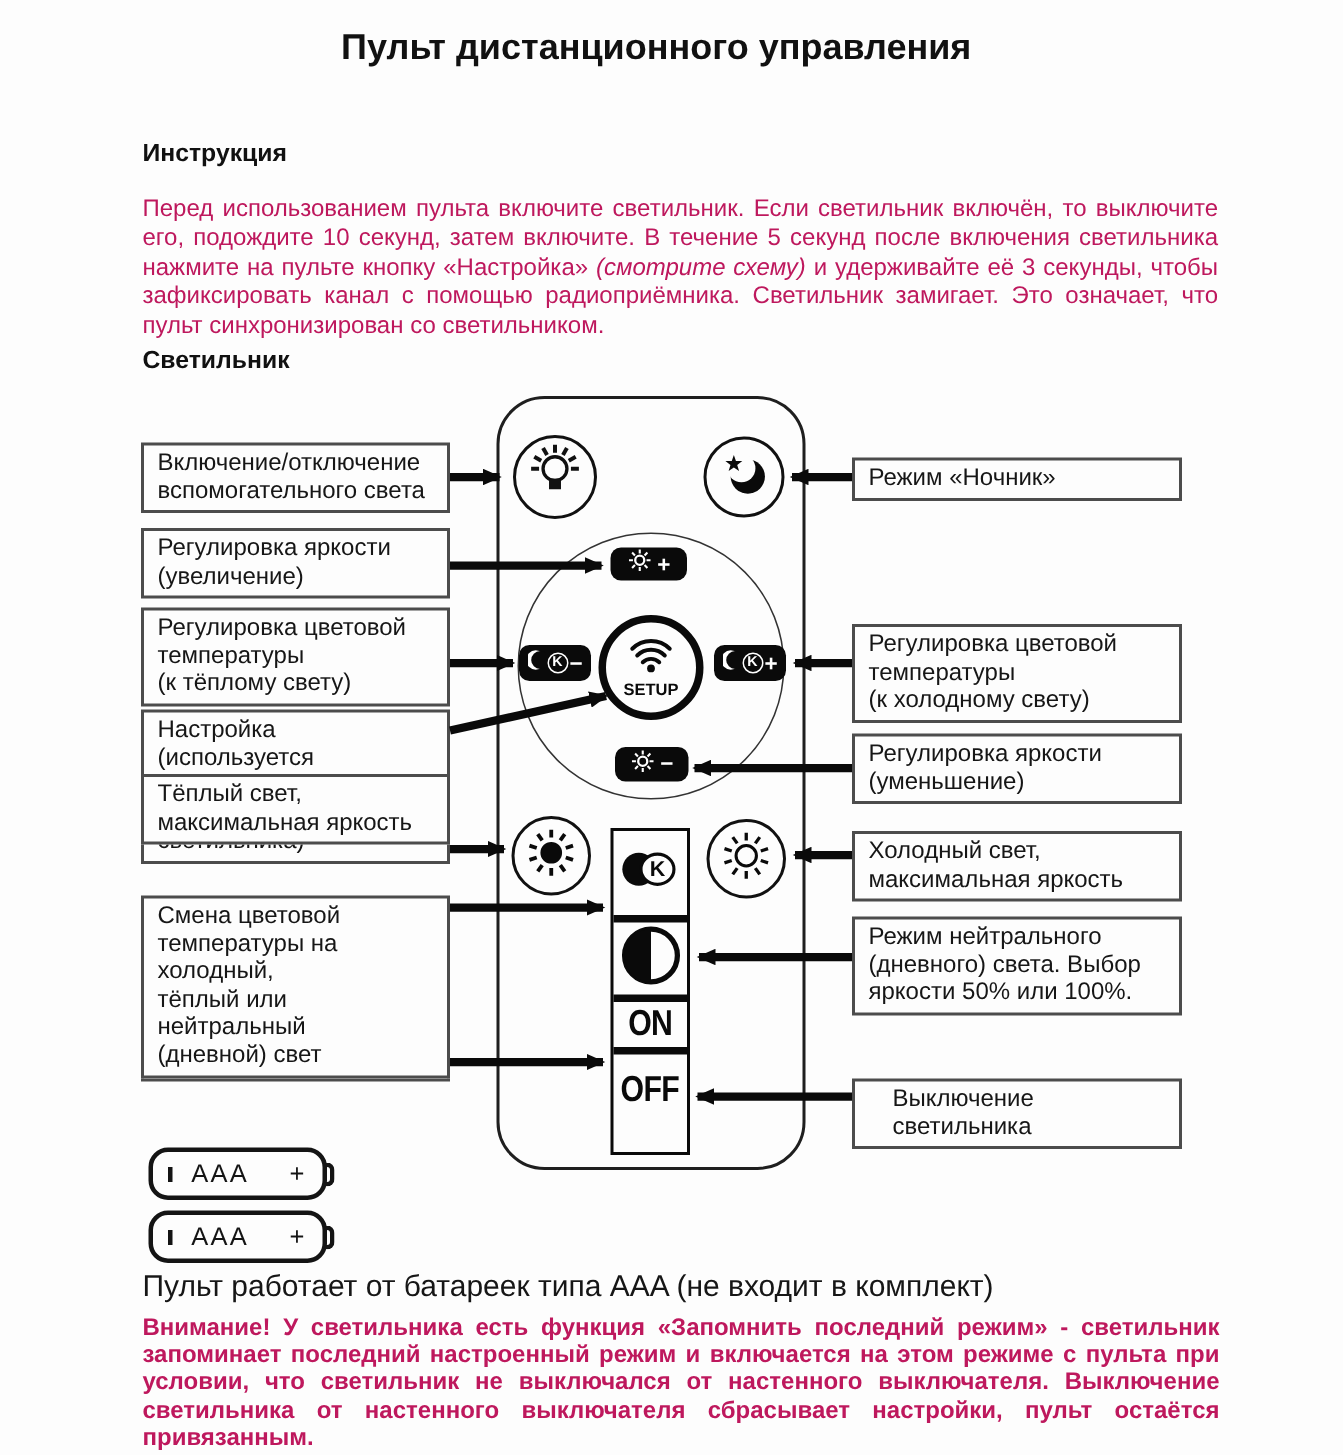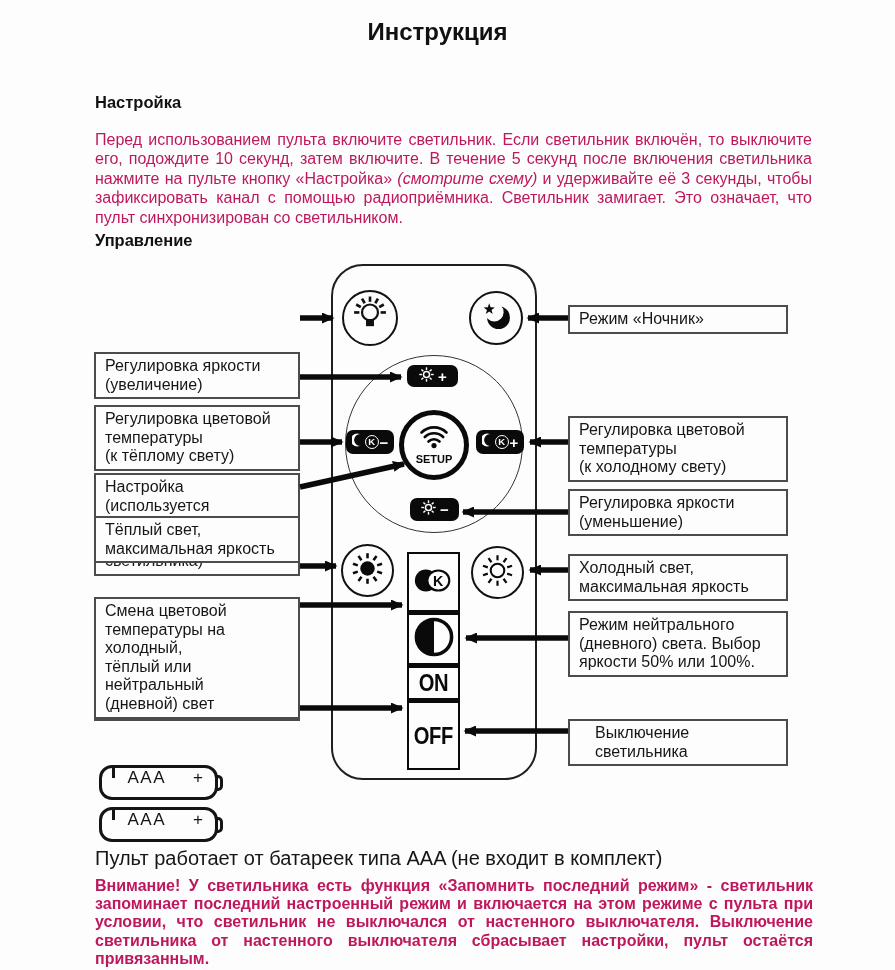--- a/index.html
+++ b/index.html
@@ -40,49 +40,51 @@
     font-size:9.5px; font-weight:700; color:#fff; line-height:1; }
   .setup-btn { left:399px; top:410px; width:70px; height:70px; background:#fdfdfd;
     border:5px solid #0a0a0a; border-radius:50%; display:flex; flex-direction:column;
     align-items:center; justify-content:center; z-index:1; }
   .setup-label { font-size:11px; font-weight:700; color:#0a0a0a; line-height:1; margin-top:1px; }
 
   .btn-column { left:407px; top:552px; width:53px; height:218px;
     border:2px solid #0a0a0a; background:#fdfdfd; display:flex; flex-direction:column; }
   .cell { display:flex; align-items:center; justify-content:center; }
   .cell-sep { border-top:5px solid #0a0a0a; }
-  .c1{height:56px;} .c2{height:53px;} .c3{height:35px;} .c4{height:52px;align-items:flex-end;}
+  .c1{height:56px;} .c2{height:53px;} .c3{height:35px;} .c4{height:52px;}
   .onoff { font-weight:700; font-size:24px; color:#0a0a0a; transform:scaleX(.84); letter-spacing:-.5px; }
 
   
   .battery { position:absolute; left:99px; width:119px; height:35px;
     border:3px solid #141414; border-radius:13px; background:#fdfdfd;
-    display:flex; align-items:flex-start; }
+    display:flex; align-items:center; }
   .bat-minus { width:2.5px; height:10px; background:#141414; margin-left:10px; }
   .bat-label { font-size:17px; letter-spacing:1.5px; margin-left:13px; color:#141414; }
   .bat-plus { margin-left:auto; margin-right:12px; font-size:17px; font-weight:400; color:#141414; }
   .bat-nub { position:absolute; right:-8px; top:7px; width:8px; height:16px;
     border:3px solid #141414; border-left:none; border-radius:0 5px 5px 0; }
 
   #arrow-layer { position:absolute; left:0; top:0; z-index:5; pointer-events:none; }
 </style>
 </head>
 <body>
 
 <div id="page">
 
   <div class="abs title-block">
-    <div>Инструкция</div>
-  </div>
-
-  <div class="abs sec-heading" style="left:95px; top:93px;">Настройка</div>
+    <div>Пульт дистанционного управления</div>
+  </div>
+
+  <div class="abs sec-heading" style="left:95px; top:93px;">Инструкция</div>
   <div class="abs para" style="left:95px; top:130px;"><span>Перед использованием пульта включите светильник. Если светильник включён, то выключите его, подождите 10 секунд, затем включите. В течение 5 секунд после включения светильника нажмите на пульте кнопку «Настройка» </span><span class="it">(смотрите схему)</span><span> и удерживайте её 3 секунды, чтобы зафиксировать канал с помощью радиоприёмника. Светильник замигает. Это означает, что пульт синхронизирован со светильником.</span></div>
 
-  <div class="abs sec-heading" style="left:95px; top:231px;">Управление</div>
-
+  <div class="abs sec-heading" style="left:95px; top:231px;">Светильник</div>
+
+  <div class="co co-l" style="top:295px;">Включение/отключение
+вспомогательного света</div>
   <div class="co co-l" style="top:352px;">Регулировка яркости
 (увеличение)</div>
   <div class="co co-l" style="top:405px;">Регулировка цветовой
 температуры
 (к тёплому свету)</div>
   <div class="co co-l" style="top:473px;">Настройка (используется
 для синхронизации пульта и
 светильника)</div>
   <div class="co co-l" style="top:516px;">Тёплый свет,
 максимальная яркость</div>

